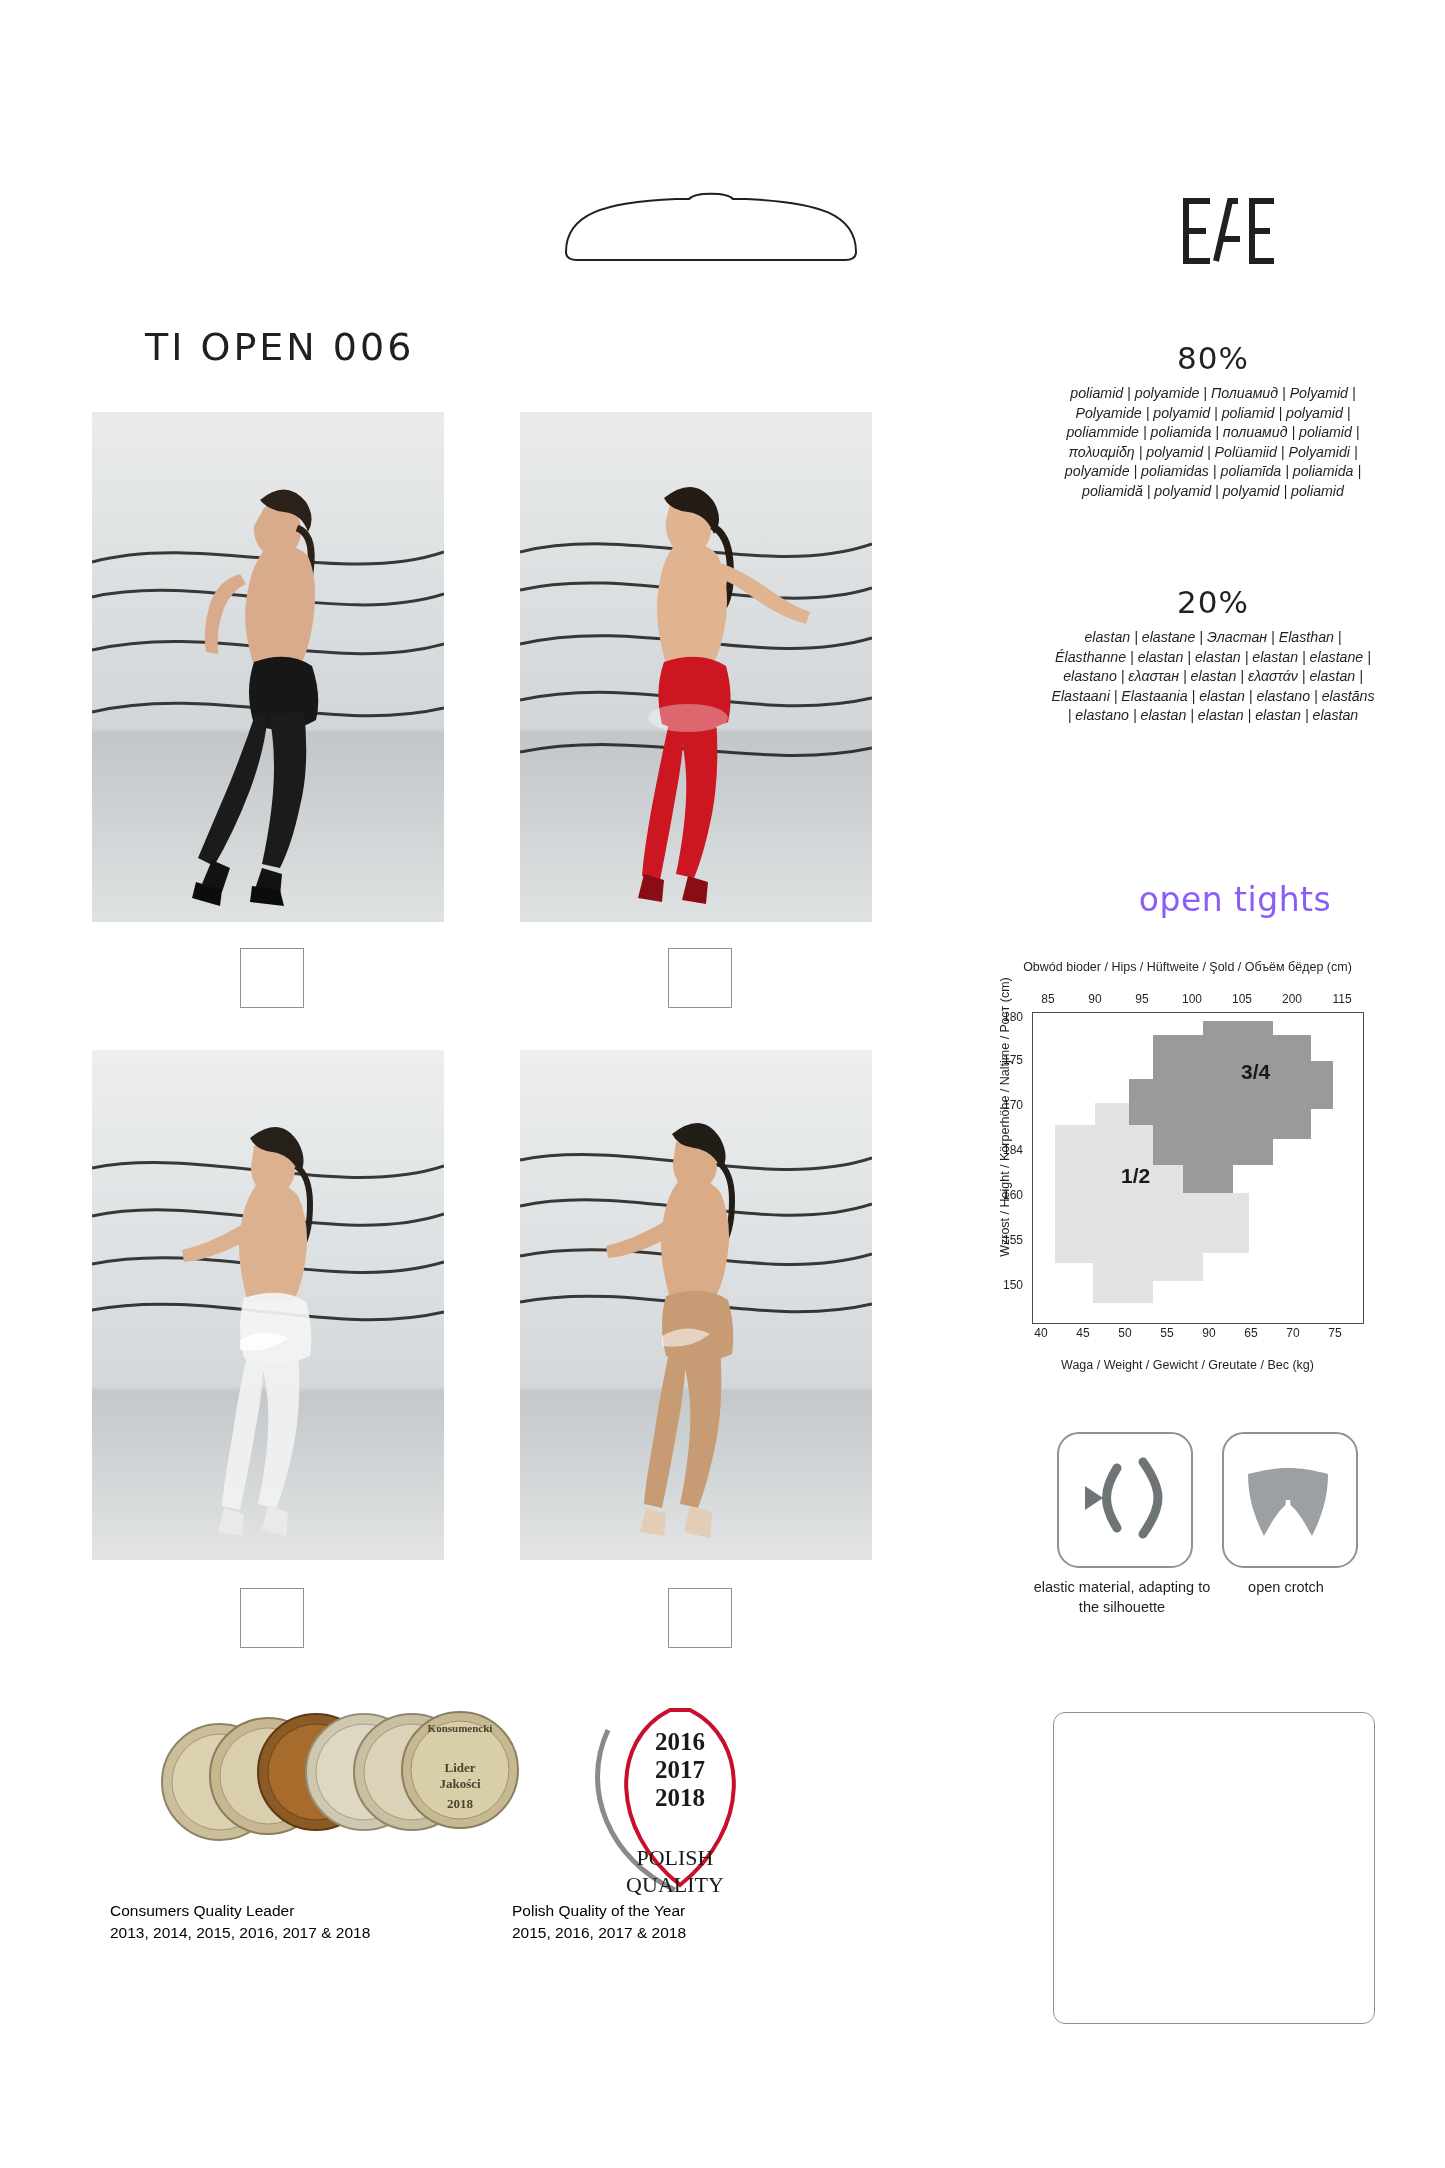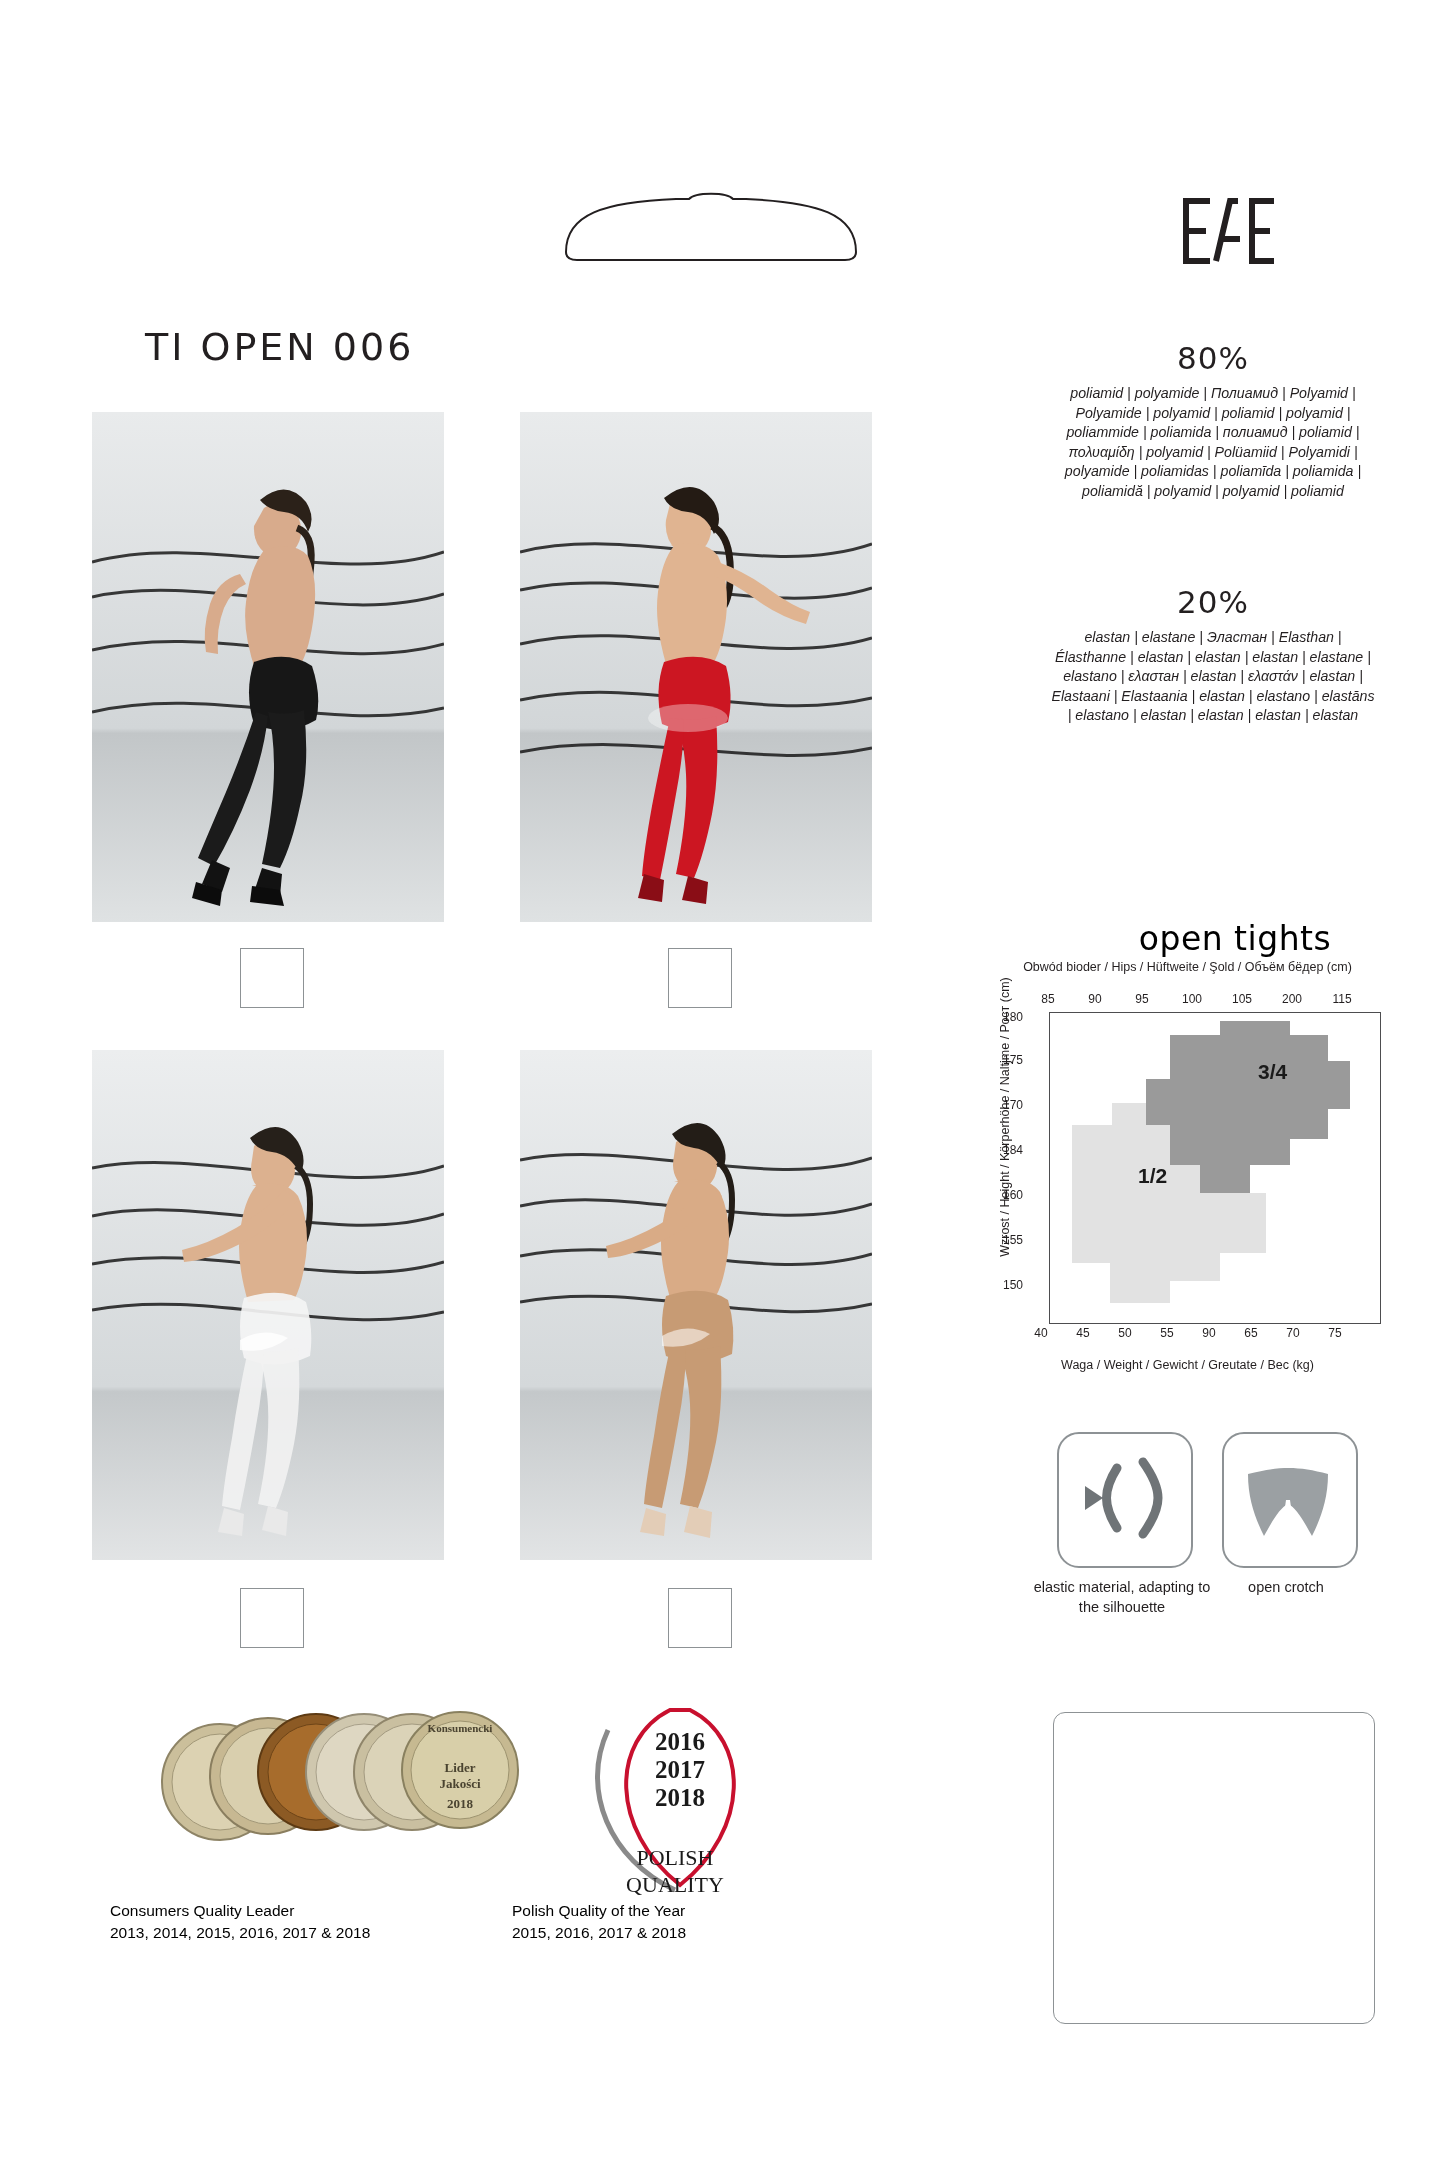--- a/index.html
+++ b/index.html
@@ -21,28 +21,28 @@
   
   .awards{position:absolute;left:150px;top:1700px;width:660px;height:250px;}
   .award-caption{position:absolute;font-size:15.5px;line-height:1.45;color:#000000;}
 
   
   .eac{position:absolute;left:1178px;top:195px;width:100px;height:70px;}
   .pct{position:absolute;width:330px;text-align:center;}
   .pct .big{font-size:31px;letter-spacing:1px;margin-bottom:8px;font-family:"DejaVu Sans",sans-serif;}
   .pct .list{font-size:14.2px;line-height:1.38;color:#231f20;font-style:italic;}
 
-  .open-tights{position:absolute;left:1085px;top:880px;width:300px;text-align:center;font-size:33px;letter-spacing:0.5px;color:#000000;font-family:"DejaVu Sans",sans-serif;margin-top:39px;}
+  .open-tights{position:absolute;left:1085px;top:880px;width:300px;text-align:center;font-size:33px;letter-spacing:0.5px;color:#8b5cf6;font-family:"DejaVu Sans",sans-serif;}
 
   
   .chart-wrap{position:absolute;left:985px;top:960px;width:405px;height:420px;}
   .chart-top-label{position:absolute;left:0;top:0;width:405px;text-align:center;font-size:12.5px;}
   .chart-left-label{position:absolute;left:-120px;top:150px;width:280px;text-align:center;font-size:12.5px;transform:rotate(-90deg);transform-origin:center;}
   .chart-bottom-label{position:absolute;left:0;top:398px;width:405px;text-align:center;font-size:12.5px;}
-  .grid-box{position:absolute;left:64px;top:52px;width:330px;height:310px;border:1.2px solid #4d4d4f;background:#ec4899;}
+  .grid-box{position:absolute;left:47px;top:52px;width:330px;height:310px;border:1.2px solid #4d4d4f;background:#ec4899;}
   .xtick{position:absolute;top:32px;font-size:12px;transform:translateX(-50%);}
   .ytick{position:absolute;left:18px;font-size:12px;transform:translateY(-50%);}
   .xtick-b{position:absolute;top:366px;font-size:12px;transform:translateX(-50%);}
 
   
   .feat{position:absolute;width:132px;height:132px;border:2px solid #8d9295;border-radius:22px;background:#fff;}
   .feat-cap{position:absolute;width:180px;text-align:center;font-size:14.5px;line-height:1.35;}
 
   
   .bottombox{position:absolute;left:1053px;top:1712px;width:320px;height:310px;border:1.5px solid #8d9295;border-radius:12px;background:#fff;}

